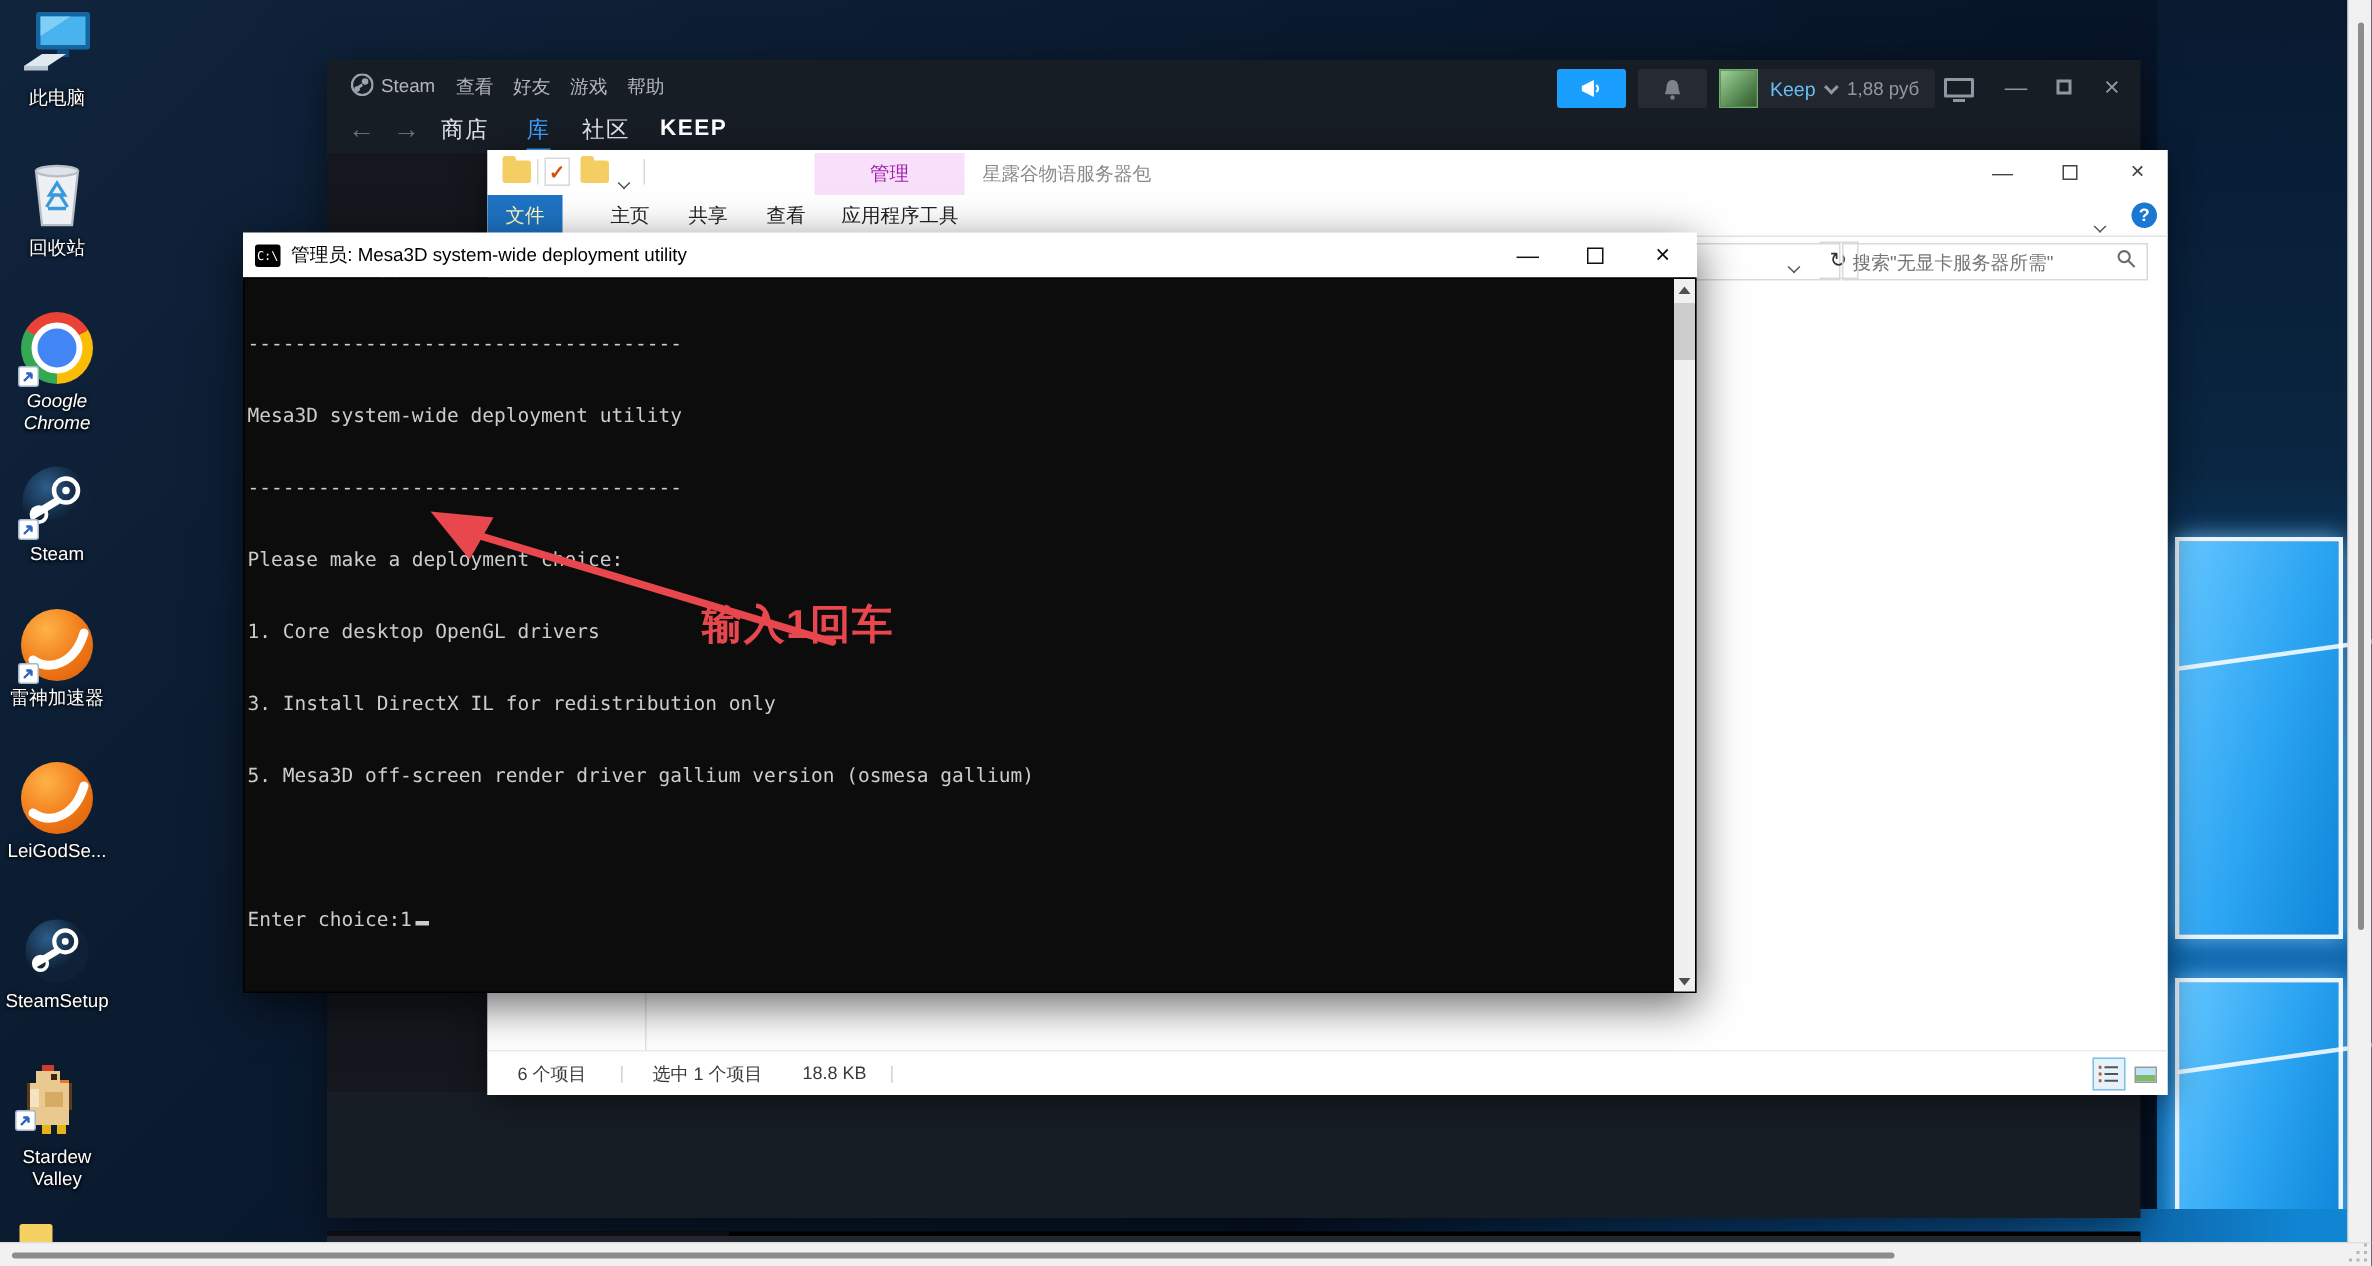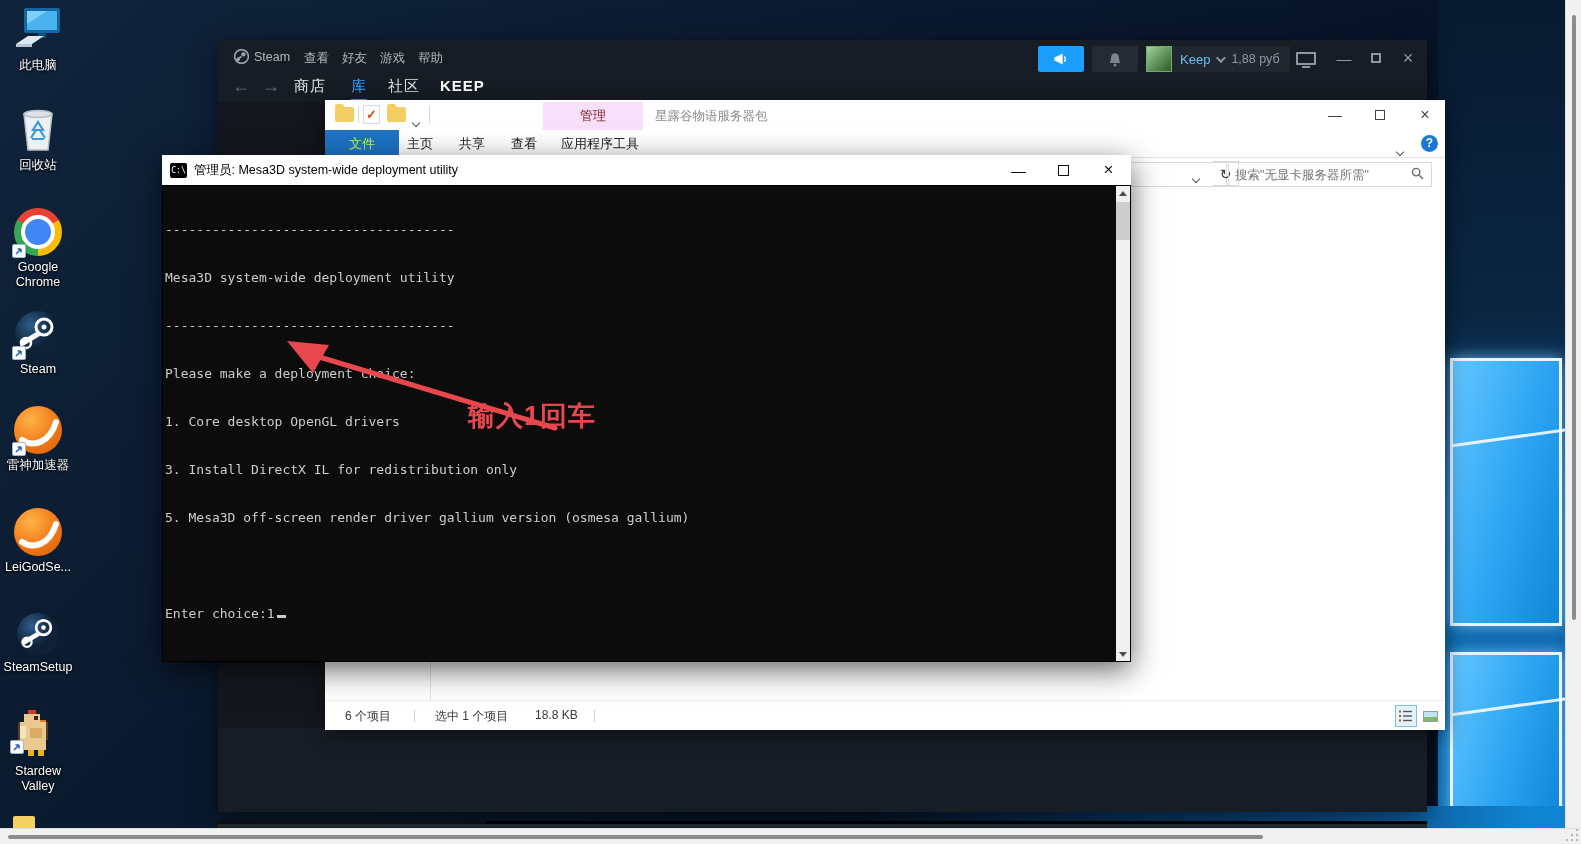--- a/index.html
+++ b/index.html
@@ -90,29 +90,29 @@
   .qat-folder { position:absolute; top:7px; width:19px; height:15px; background:#f5ce63; border-radius:2px; }
   .qat-folder:before { content:""; position:absolute; left:0; top:-3px; width:9px; height:4px;
     background:#f5ce63; border-radius:2px 2px 0 0; }
   .qat-sep { position:absolute; top:6px; width:1px; height:17px; background:#d9d9d9; }
   #qat-check { position:absolute; left:38px; top:5px; width:17px; height:19px; background:#fff;
     border:1px solid #d9d9d9; color:#d3500f; font-size:13px; font-weight:bold; text-align:center; line-height:17px; }
   #qat-drop { position:absolute; left:88px; top:12px; }
   .chev-dn { display:inline-block; width:6px; height:6px; border-right:1.5px solid #555;
     border-bottom:1.5px solid #555; transform:rotate(45deg); }
   #manage-tab { position:absolute; left:218px; top:2px; width:100px; height:28px; background:#f8e0fa;
-    color:#7f1d1d; font-size:13px; display:flex; align-items:center; justify-content:center; cursor:pointer; }
+    color:#a21caf; font-size:13px; display:flex; align-items:center; justify-content:center; cursor:pointer; }
   #exp-title { position:absolute; left:330px; top:8px; color:#8a8a8a; font-size:12.5px; }
   .exp-ctl { position:absolute; top:0; width:44px; height:30px; display:flex; align-items:center;
     justify-content:center; color:#444; font-size:14px; cursor:pointer; }
   #exp-tabs { position:absolute; left:0; top:30px; width:100%; height:28px; background:#fff;
     border-bottom:1px solid #e3e3e3; }
   .exp-tab { position:absolute; top:0; height:28px; display:flex; align-items:center; justify-content:center;
     font-size:13px; color:#222; cursor:pointer; }
-  #tab-file { left:0; width:74px; background:#1e73c4; color:#bef264; }
+  #tab-file { left:0; width:50px; background:#1e73c4; color:#fef9c3; }
   #exp-ribbon-chevron { position:absolute; left:1072px; top:11px; cursor:pointer; }
   #exp-help { position:absolute; left:1096px; top:5px; width:17px; height:17px; border-radius:50%;
     background:#1a78d2; color:#fff; font-size:12px; font-weight:bold; text-align:center; line-height:17px; cursor:pointer; }
   #exp-addr-row { position:absolute; left:0; top:58px; width:100%; height:34px; background:#fff; }
   #addr-box { position:absolute; left:10px; top:4px; width:892px; height:25px; border:1px solid #d9d9d9;
     display:flex; align-items:center; }
   #addr-chev { position:absolute; left:868px; top:10px; }
   #addr-refresh { position:absolute; left:888px; top:3px; width:26px; height:25px; border:1px solid #d9d9d9;
     border-left:none; color:#333; font-size:14px; text-align:center; line-height:24px;
     font-family:"DejaVu Sans",sans-serif; cursor:pointer; }
@@ -204,21 +204,21 @@
       <svg width="48" height="48" viewBox="0 0 48 48">
         <path d="M10 8 L38 8 L34 44 L14 44 Z" fill="#eef1f4" stroke="#b7bec6" stroke-width="1.5"></path>
         <ellipse cx="24" cy="8" rx="14" ry="3.5" fill="#dde3e9" stroke="#b7bec6" stroke-width="1.5"></ellipse>
         <path d="M24 16 l5 8 h-10 Z" fill="none" stroke="#3a9ad9" stroke-width="2.2"></path>
         <path d="M17 32 l5 -8 M31 32 l-5 -8 M18 33 h12" fill="none" stroke="#3a9ad9" stroke-width="2.2"></path>
       </svg>
     </div>
     <div class="dicon-label">回收站</div>
   </div>
 
-  <div class="dicon" style="left:0;top:208px;">
+  <div class="dicon" style="left:0;top:208px;font-style:italic;">
     <div class="dicon-art">
       <div class="chrome-ball"></div>
       <div class="badge">
         <svg width="10" height="10" viewBox="0 0 10 10">
             <path d="M2 8 L7 3 M7 3 H3.5 M7 3 V6.5" stroke="#2b62c4" stroke-width="1.6" fill="none"></path>
           </svg>
       </div>
     </div>
     <div class="dicon-label">Google Chrome</div>
   </div>

